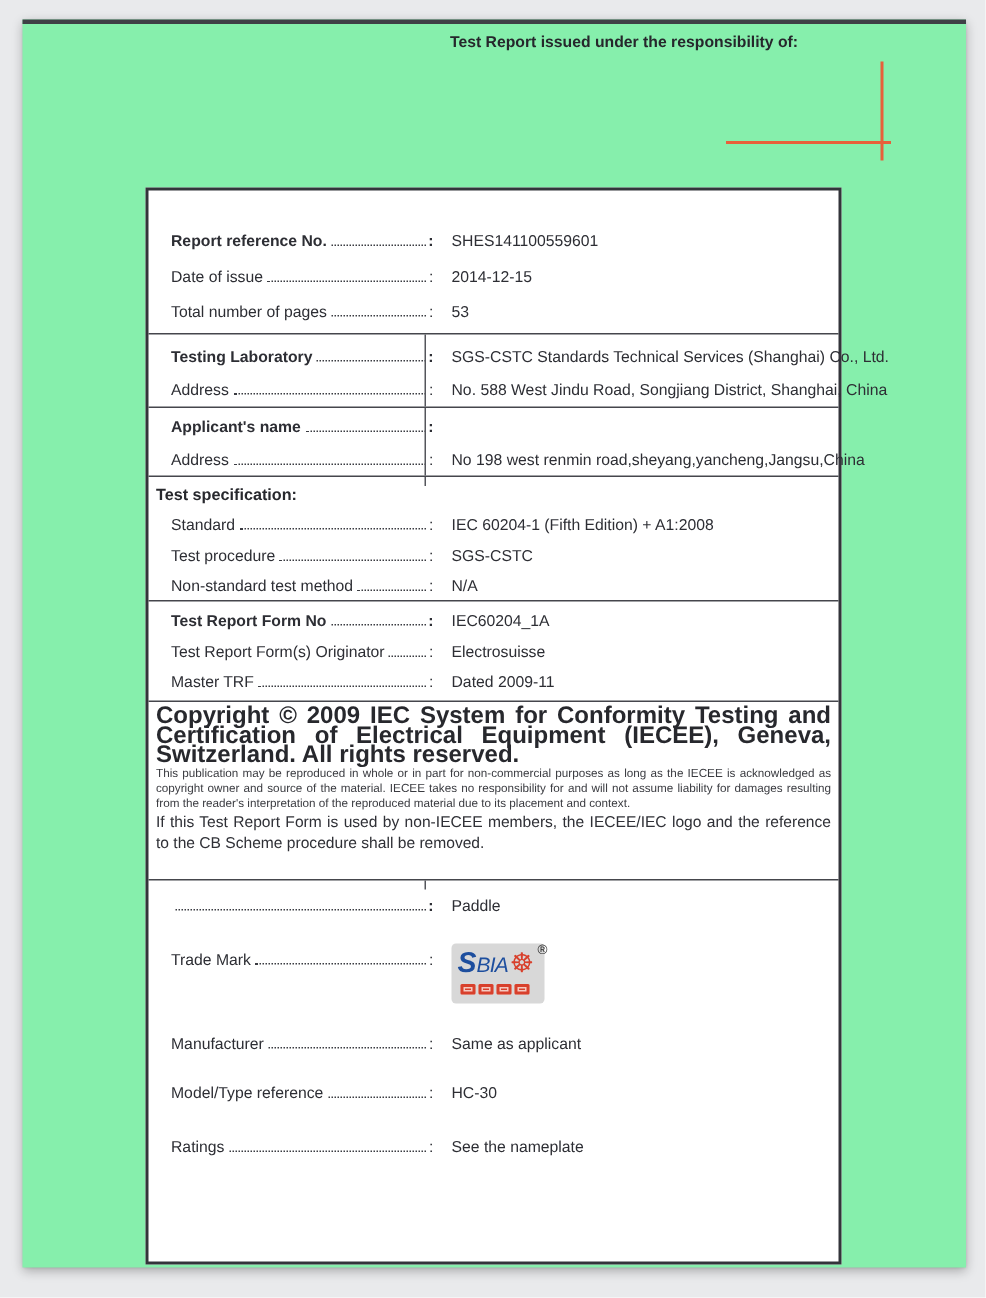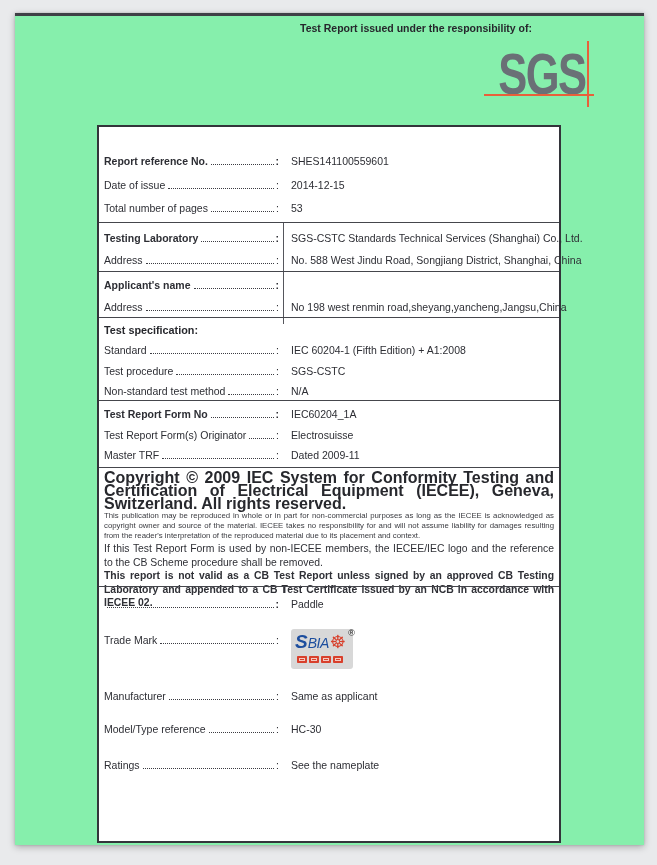--- a/index.html
+++ b/index.html
@@ -56,21 +56,21 @@
   .title-block .t-lg { font-size: 13px; line-height: 17px; }
 
   .sect-a { height: 95px; padding-top: 23px; }
   .sect-b { height: 49px; padding-top: 4px; }
   .sect-c { height: 46px; padding-top: 2px; }
   .sect-d { height: 83px; padding-top: 2px; }
   .sect-e { height: 67px; padding-top: 3px; }
   .sect-f { height: 119px; padding: 3px 5px 0 5px; }
   .sect-g { flex: 1; padding-top: 6px; }
 
-  .row { display: flex; align-items: baseline; line-height: 23.5px; font-size: 10.5px; }
+  .row { display: flex; align-items: baseline; line-height: 23.5px; font-size: 10.5px; margin-left: 10px; }
   .sect-b .row, .sect-c .row { line-height: 22px; }
   .sect-d .row, .sect-e .row { line-height: 20.5px; text-align: right; }
   .lbl { width: 175px; display: flex; align-items: baseline; flex-shrink: 0; color: #2d2e34; }
   .lbl.bold .txt, .lbl.bold .colon { font-weight: bold; }
   .leader { flex: 1; border-bottom: 1.5px dotted #3b3c42; margin: 0 2px 3px 3px; min-width: 6px; }
   .val { margin-left: 12px; white-space: nowrap; color: #2d2e34; }
   .spec-heading { font-weight: bold; font-size: 10.8px; line-height: 20px; color: #27282d; }
 
   .copy-bold { font-size: 16px; font-weight: bold; line-height: 13px; text-align: justify; color: #27282d; }
   .copy-fine { font-size: 7.8px; line-height: 10px; text-align: justify; color: #3a3b40; margin-top: 1px; }
@@ -97,23 +97,20 @@
   .tm-strip { display: flex; gap: 2px; margin-top: 1px; margin-left: 2px; }
   .tm-strip .blk { width: 10px; height: 7px; background: #d8402c; border-radius: 1px; box-shadow: inset 0 0 0 2px #d8402c, inset 0 0 0 3px #f5c9c0; }
 </style>
 </head>
 <body>
 
 <div class="page">
 
   <div class="header-note">Test Report issued under the responsibility of:</div>
 
-  <div class="sgs-wrap">
-    <div class="sgs-text">SGS</div>
-  </div>
   <div class="sgs-hline"></div>
   <div class="sgs-vline"></div>
 
   <div class="doc-table">
 
 
     <div class="sect first sect-a">
       <div class="row">
         <span class="lbl bold">
             <span class="txt">Report reference No.</span>
@@ -232,21 +229,20 @@
             <span class="colon">:</span>
           </span>
         <span class="val">Dated 2009-11</span>
       </div>
     </div>
 
     <div class="sect sect-f">
       <div class="copy-bold">Copyright © 2009 IEC System for Conformity Testing and Certification of Electrical Equipment (IECEE), Geneva, Switzerland. All rights reserved.</div>
       <div class="copy-fine">This publication may be reproduced in whole or in part for non-commercial purposes as long as the IECEE is acknowledged as copyright owner and source of the material. IECEE takes no responsibility for and will not assume liability for damages resulting from the reader's interpretation of the reproduced material due to its placement and context.</div>
       <div class="copy-note">If this Test Report Form is used by non-IECEE members, the IECEE/IEC logo and the reference to the CB Scheme procedure shall be removed.</div>
-      <div class="copy-boldnote">This report is not valid as a CB Test Report unless signed by an approved CB Testing Laboratory and appended to a CB Test Certificate issued by an NCB in accordance with IECEE 02.</div>
     </div>
 
     <div class="sect sect-g">
       <div class="vtick"></div>
       <div class="row">
         <span class="lbl bold">
             <span class="leader"></span>
             <span class="colon">:</span>
           </span>
         <span class="val">Paddle</span>

